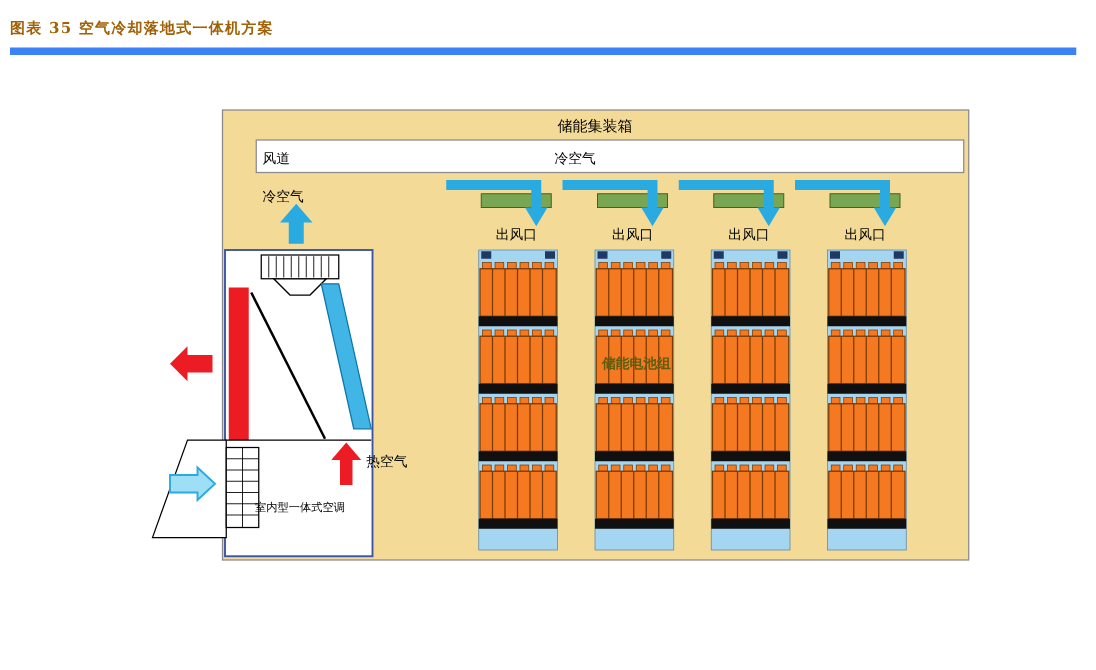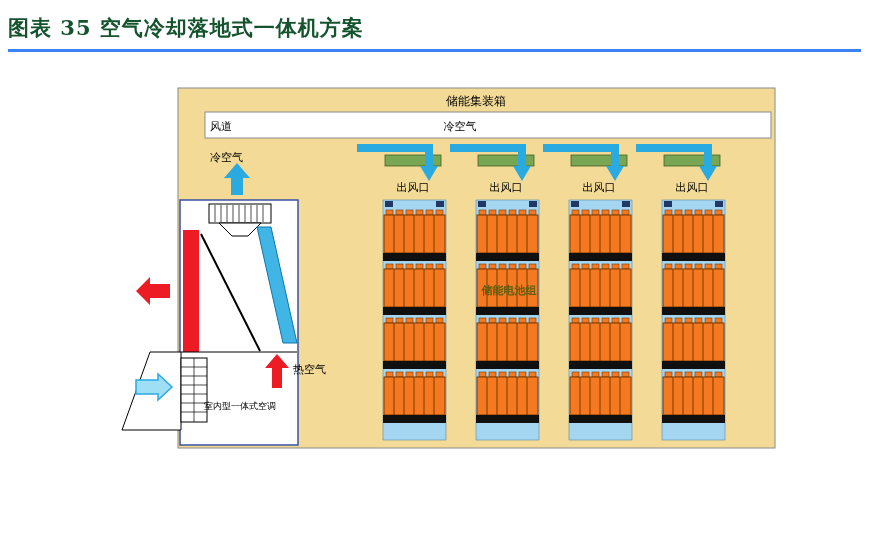--- a/index.html
+++ b/index.html
@@ -1,20 +1,20 @@
 <!DOCTYPE html>
 <html><head>
 <meta charset="utf-8">
 <style>
   html,body{margin:0;padding:0;background:#fff;}
   #page{position:relative;width:877px;height:536px;background:#ffffff;overflow:hidden;
         font-family:"DejaVu Sans",sans-serif;}
   .figure-header{position:absolute;left:8px;top:14px;width:853px;
-        border-bottom:3px solid #3b82f6;padding-bottom:7px;
-        font-family:"DejaVu Serif",serif;font-weight:bold;font-size:21px;color:#14532d;
+        border-bottom:6px solid #3b82f6;padding-bottom:7px;
+        font-family:"DejaVu Serif",serif;font-weight:bold;font-size:12px;color:#a16207;
         letter-spacing:1px;}
   svg{position:absolute;left:0;top:0;}
   svg text{font-family:"DejaVu Sans",sans-serif;}
 </style>
 </head>
 <body>
 
 <div id="page">
 
   <div class="figure-header">

